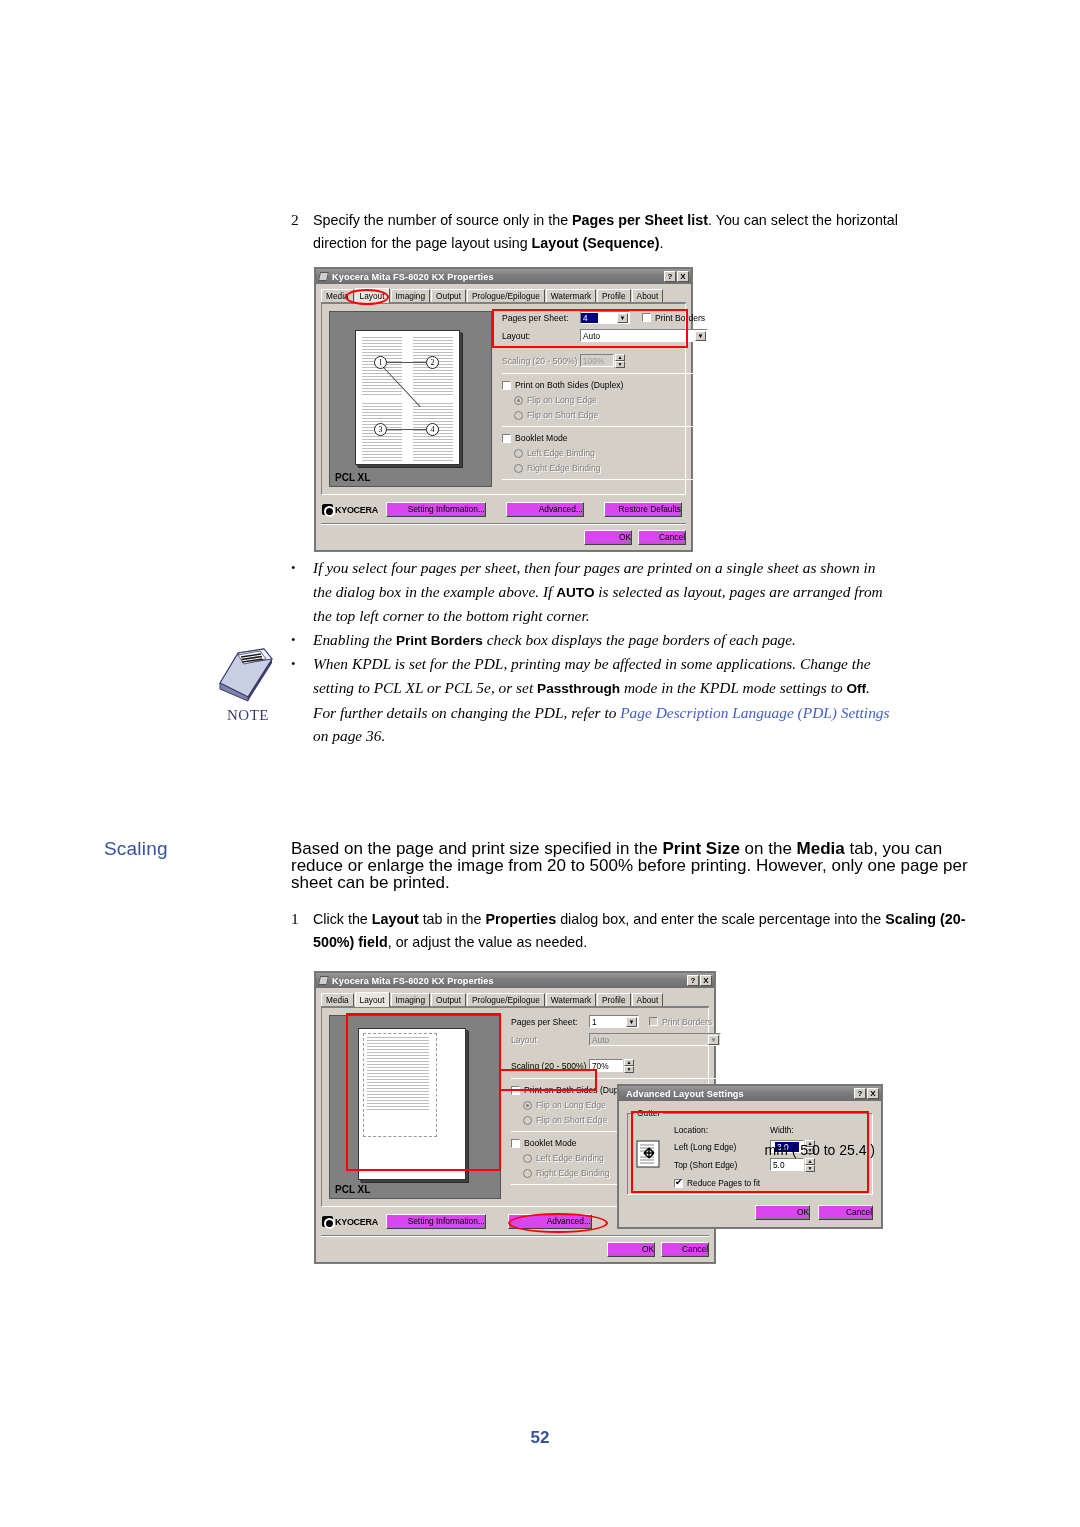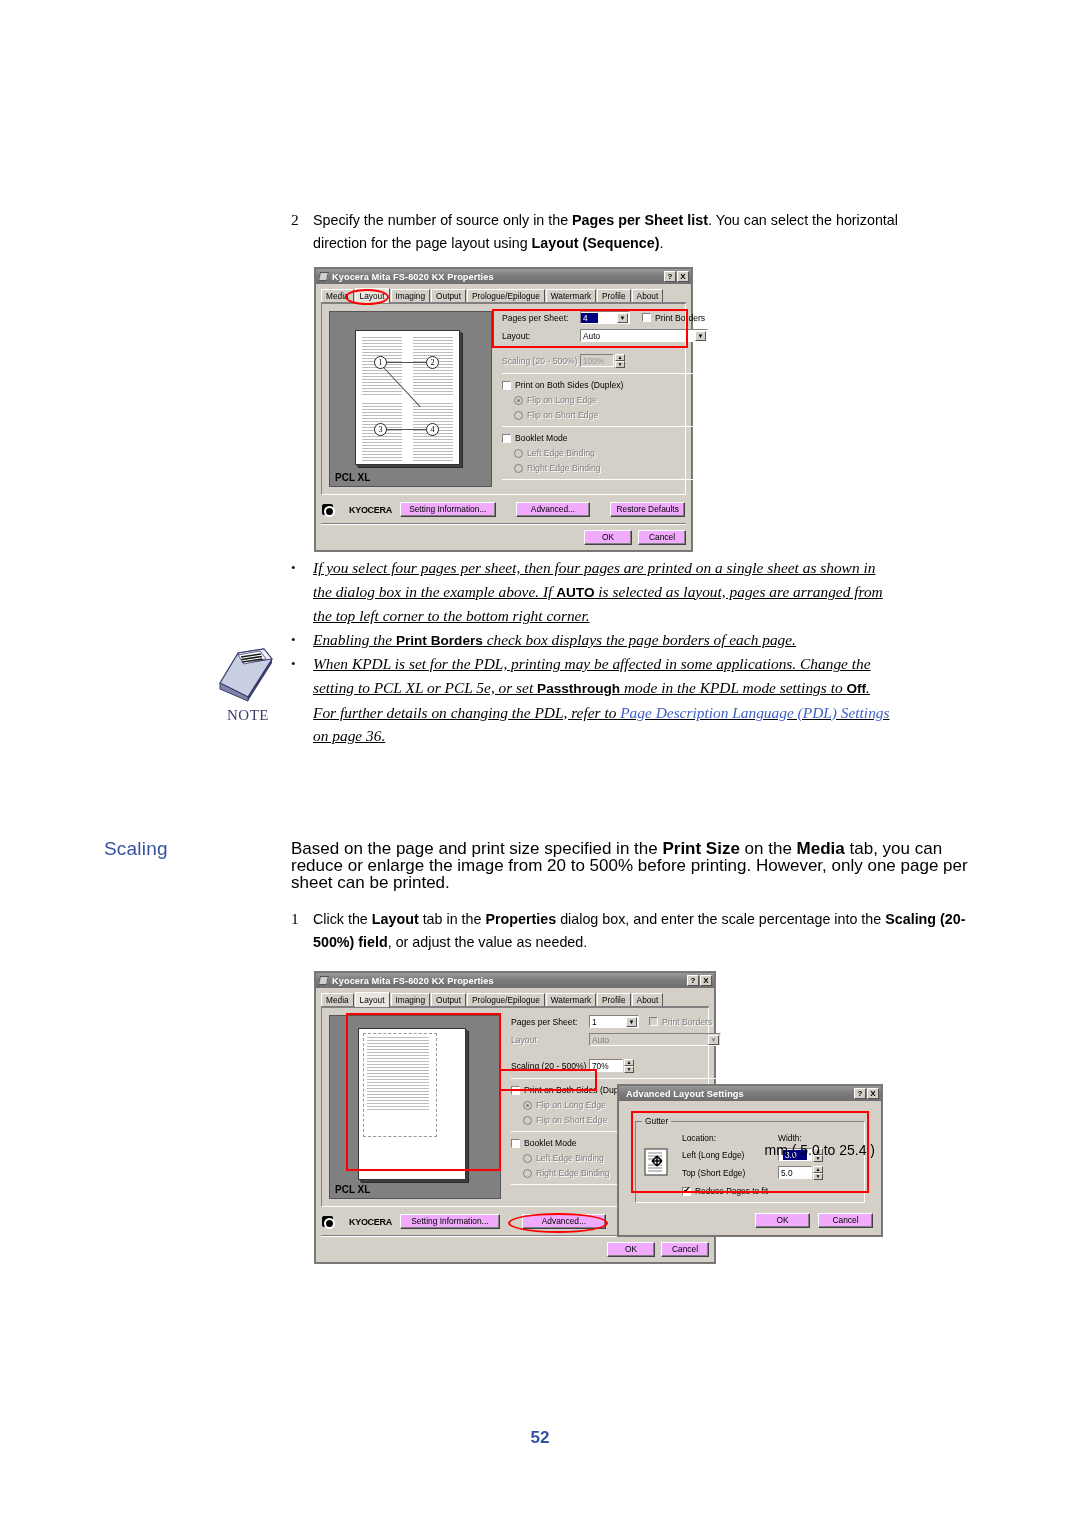--- a/index.html
+++ b/index.html
@@ -189,34 +189,34 @@
   }
   .rad { width:9px; height:9px; border-radius:50%; background:#d4d0c8;
          border:1px solid #808080; margin-right:4px; flex:0 0 9px; position:relative; }
   .rad.on:after { content:""; position:absolute; left:2px; top:2px; width:3px;height:3px;
          border-radius:50%; background:#808080; }
   .sep { height:1px; background:#808080; border-bottom:1px solid #fff; margin:6px 0; }
 
   
   .btnrow { display:flex; align-items:center; margin-top:7px; padding:0 1px; }
   .btn {
-    background:#f0abfc;
+    background:#d946ef;
     border:1px solid #fff;
     border-right-color:#404040; border-bottom-color:#404040;
     box-shadow:inset -1px -1px 0 #808080;
     font-size:8.4px;
-    text-align:center;
+    text-align:right;
     line-height:13px;
     height:15px;
     white-space:nowrap;
     font-family:"Liberation Sans", sans-serif;
   }
   .kyo {
     font-size:9px; font-weight:bold; letter-spacing:-0.3px;
-    display:flex; align-items:center; gap:16px;
+    display:flex; align-items:center; gap:2px;
     font-family:"Liberation Sans", sans-serif;
   }
   .kyo .mark {
     width:11px; height:11px; background:#000; border-radius:2px;
     position:relative;
   }
   .kyo .mark:after {
     content:""; position:absolute; left:2px; top:2px; width:7px; height:7px;
     border-radius:50%; border:2px solid #fff;
   }
@@ -249,21 +249,21 @@
     font-size:15px; color:#3b3b6b;
     text-align:center; letter-spacing:0.5px;
     margin-top:-2px;
   }
   .notelist { position:absolute; left:291px; top:556px; width:600px; }
   .nli { display:flex; margin-bottom:0px; }
   .nbul { width:22px; flex:0 0 22px; font-size:13px; line-height:23.6px; }
   .ntxt {
     font-family:"Liberation Serif", serif;
     font-style:italic;
-    font-size:15.4px; line-height:23.6px;text-decoration:underline;
+    font-size:15.4px; line-height:23.6px;
   }
   .ntxt b { font-family:"Liberation Sans", sans-serif; font-style:normal; font-weight:bold; font-size:13.6px; }
   .lnk { color:#4060c8; font-style:italic; }
 
   
   .secthead {
     position:absolute; left:104px; top:838px;
     font-family:"Liberation Sans", sans-serif;
     font-size:19px; color:#36519e; letter-spacing:0.2px;
   }
@@ -661,21 +661,21 @@
 
   <div class="winDlg" id="dlg3" style="left:618px; top:1085px; width:264px;">
     <div class="titlebar">
       <span class="title-text" style="padding-left:4px;">Advanced Layout Settings</span>
       <span class="title-btns">
         <span class="tbtn">?</span>
         <span class="tbtn">X</span>
       </span>
     </div>
     <div class="dlgbody" style="padding:7px 8px 7px 8px;">
-      <fieldset style="border:1px solid #fff; border-top-color:#808080; border-left-color:#808080; padding:7px 6px 6px 6px; margin:8px;">
+      <fieldset style="border:1px solid #fff; border-top-color:#808080; border-left-color:#808080; padding:7px 6px 6px 6px; margin:0;">
         <legend style="font-size:8.4px; padding:0 3px;">Gutter</legend>
         <div style="display:flex; gap:8px; align-items:flex-start; font-size:8.4px;">
           <div style="flex:0 0 32px; padding-top:14px;">
             <svg width="30" height="30" viewBox="0 0 30 30">
               <rect x="3" y="2" width="22" height="26" fill="#fff" stroke="#333" stroke-width="1"></rect>
               <g stroke="#888" stroke-width="1">
                 <line x1="6" y1="6" x2="20" y2="6"></line>
                   <line x1="6" y1="9" x2="20" y2="9"></line>
                 <line x1="6" y1="12" x2="20" y2="12"></line>
                   <line x1="6" y1="18" x2="20" y2="18"></line>

